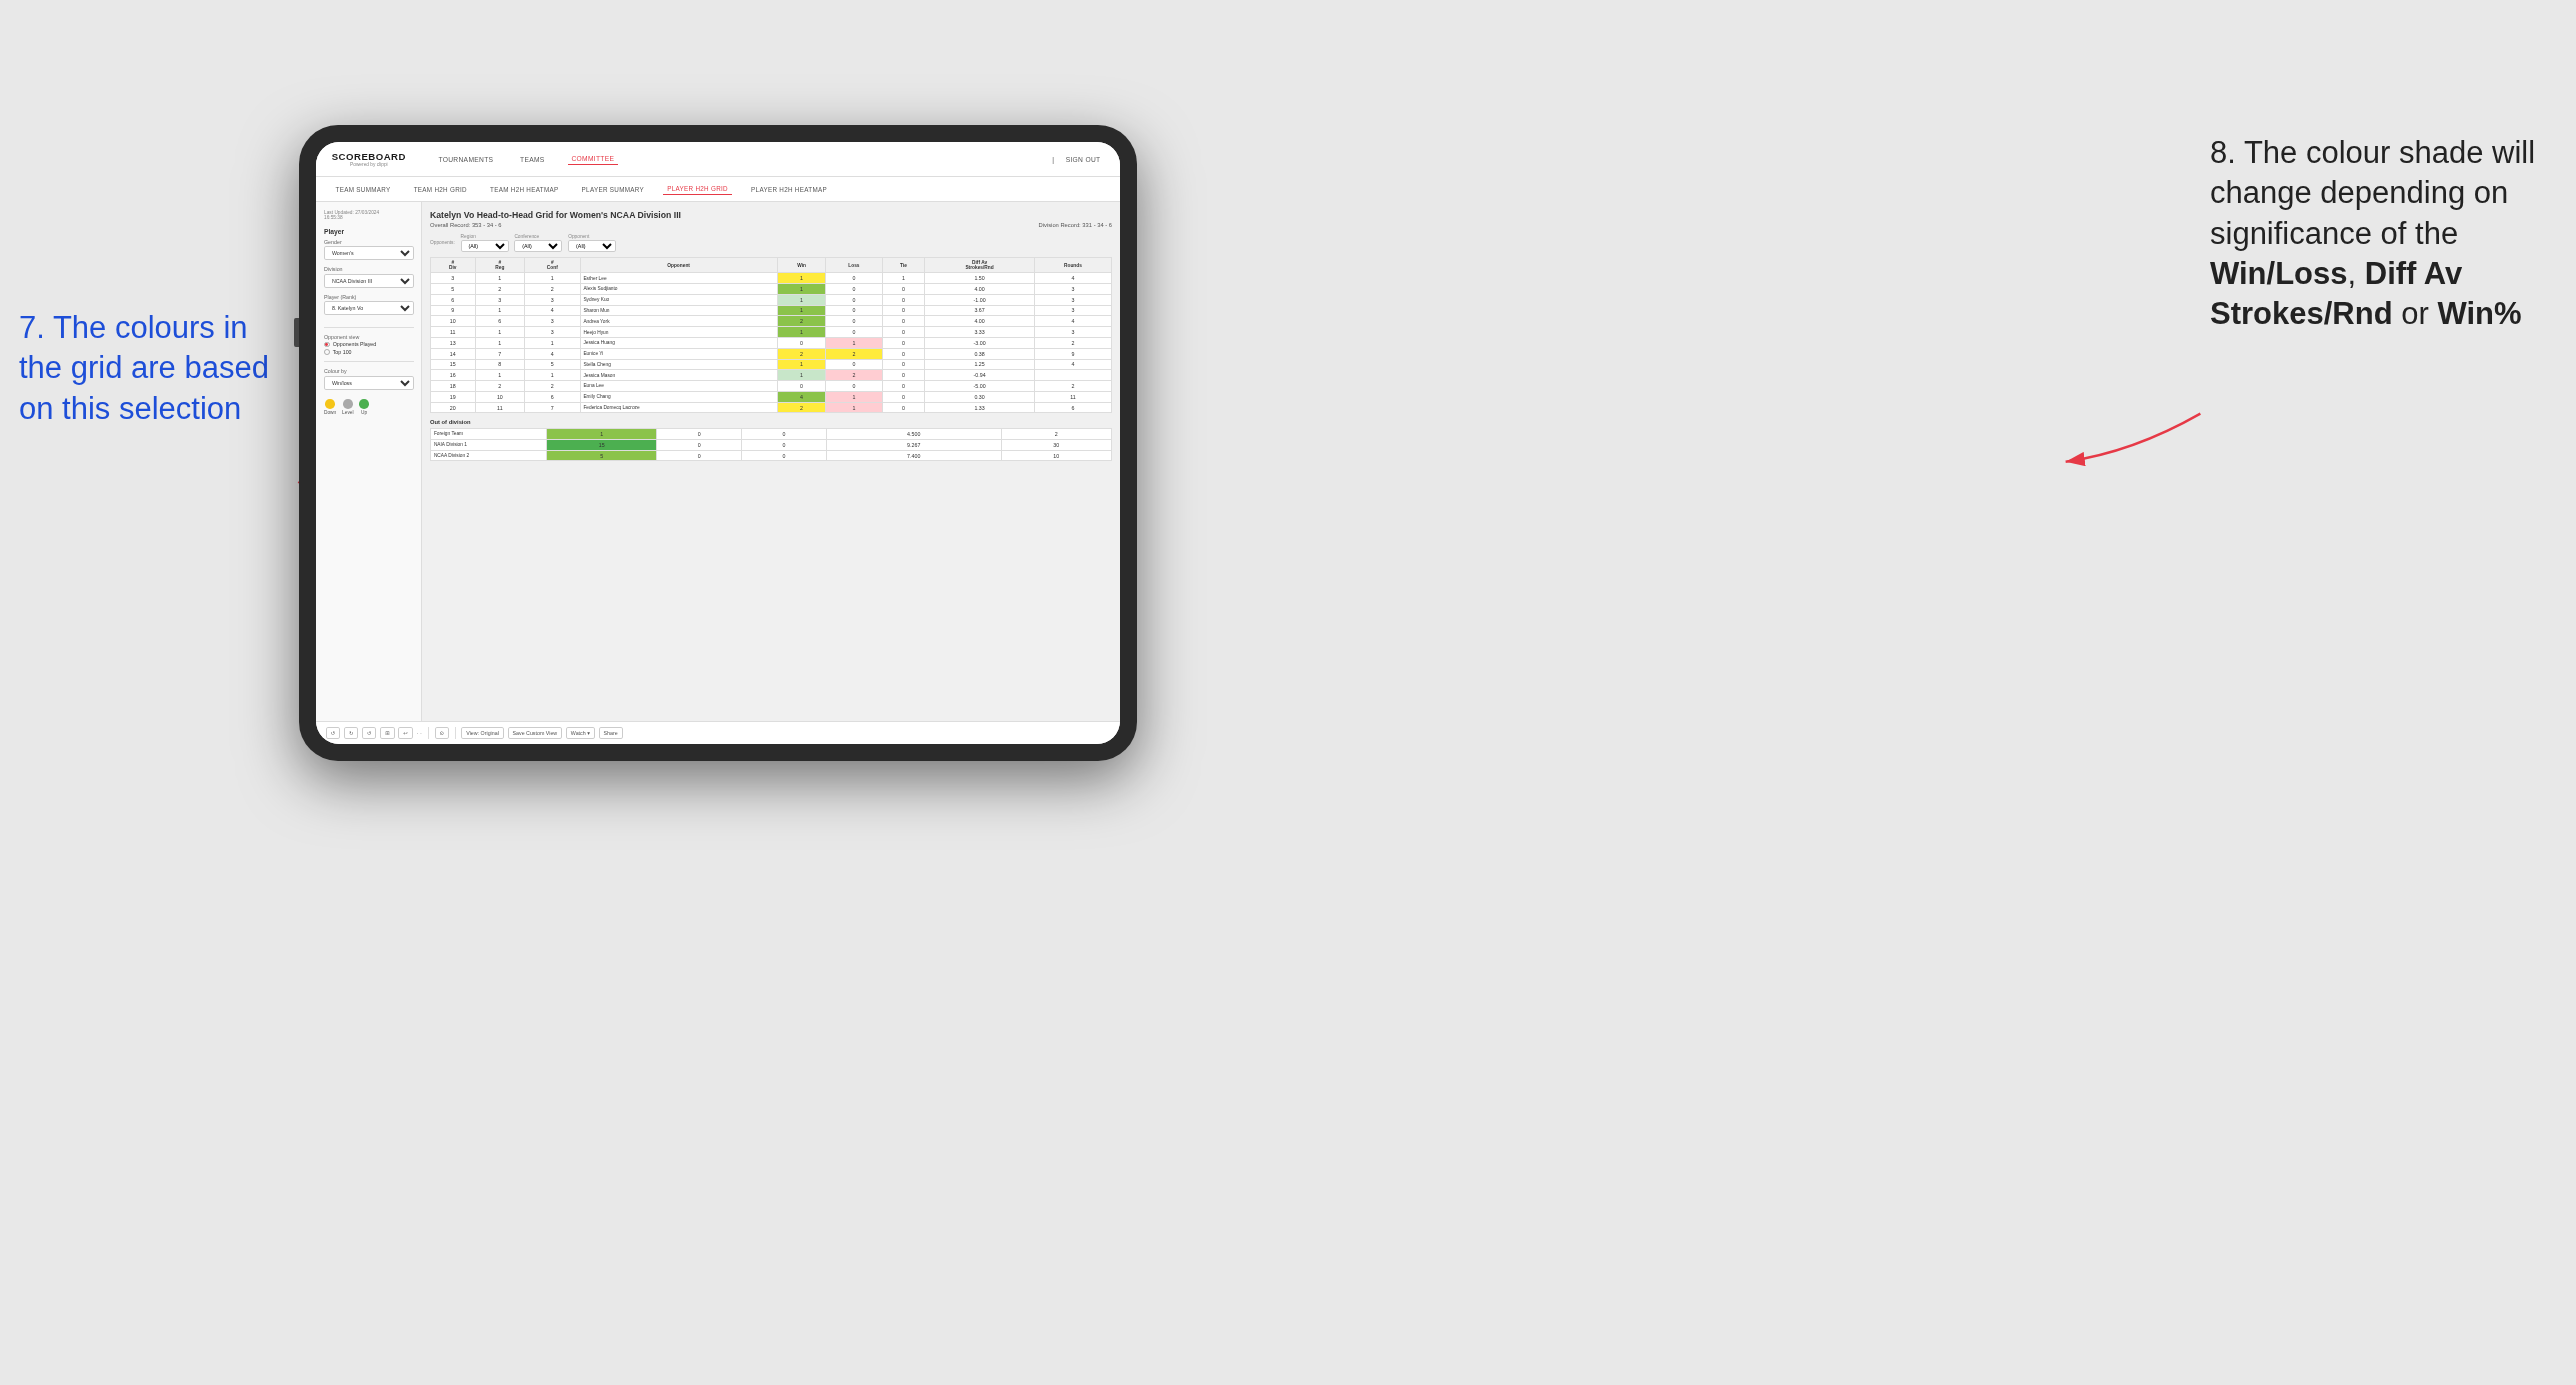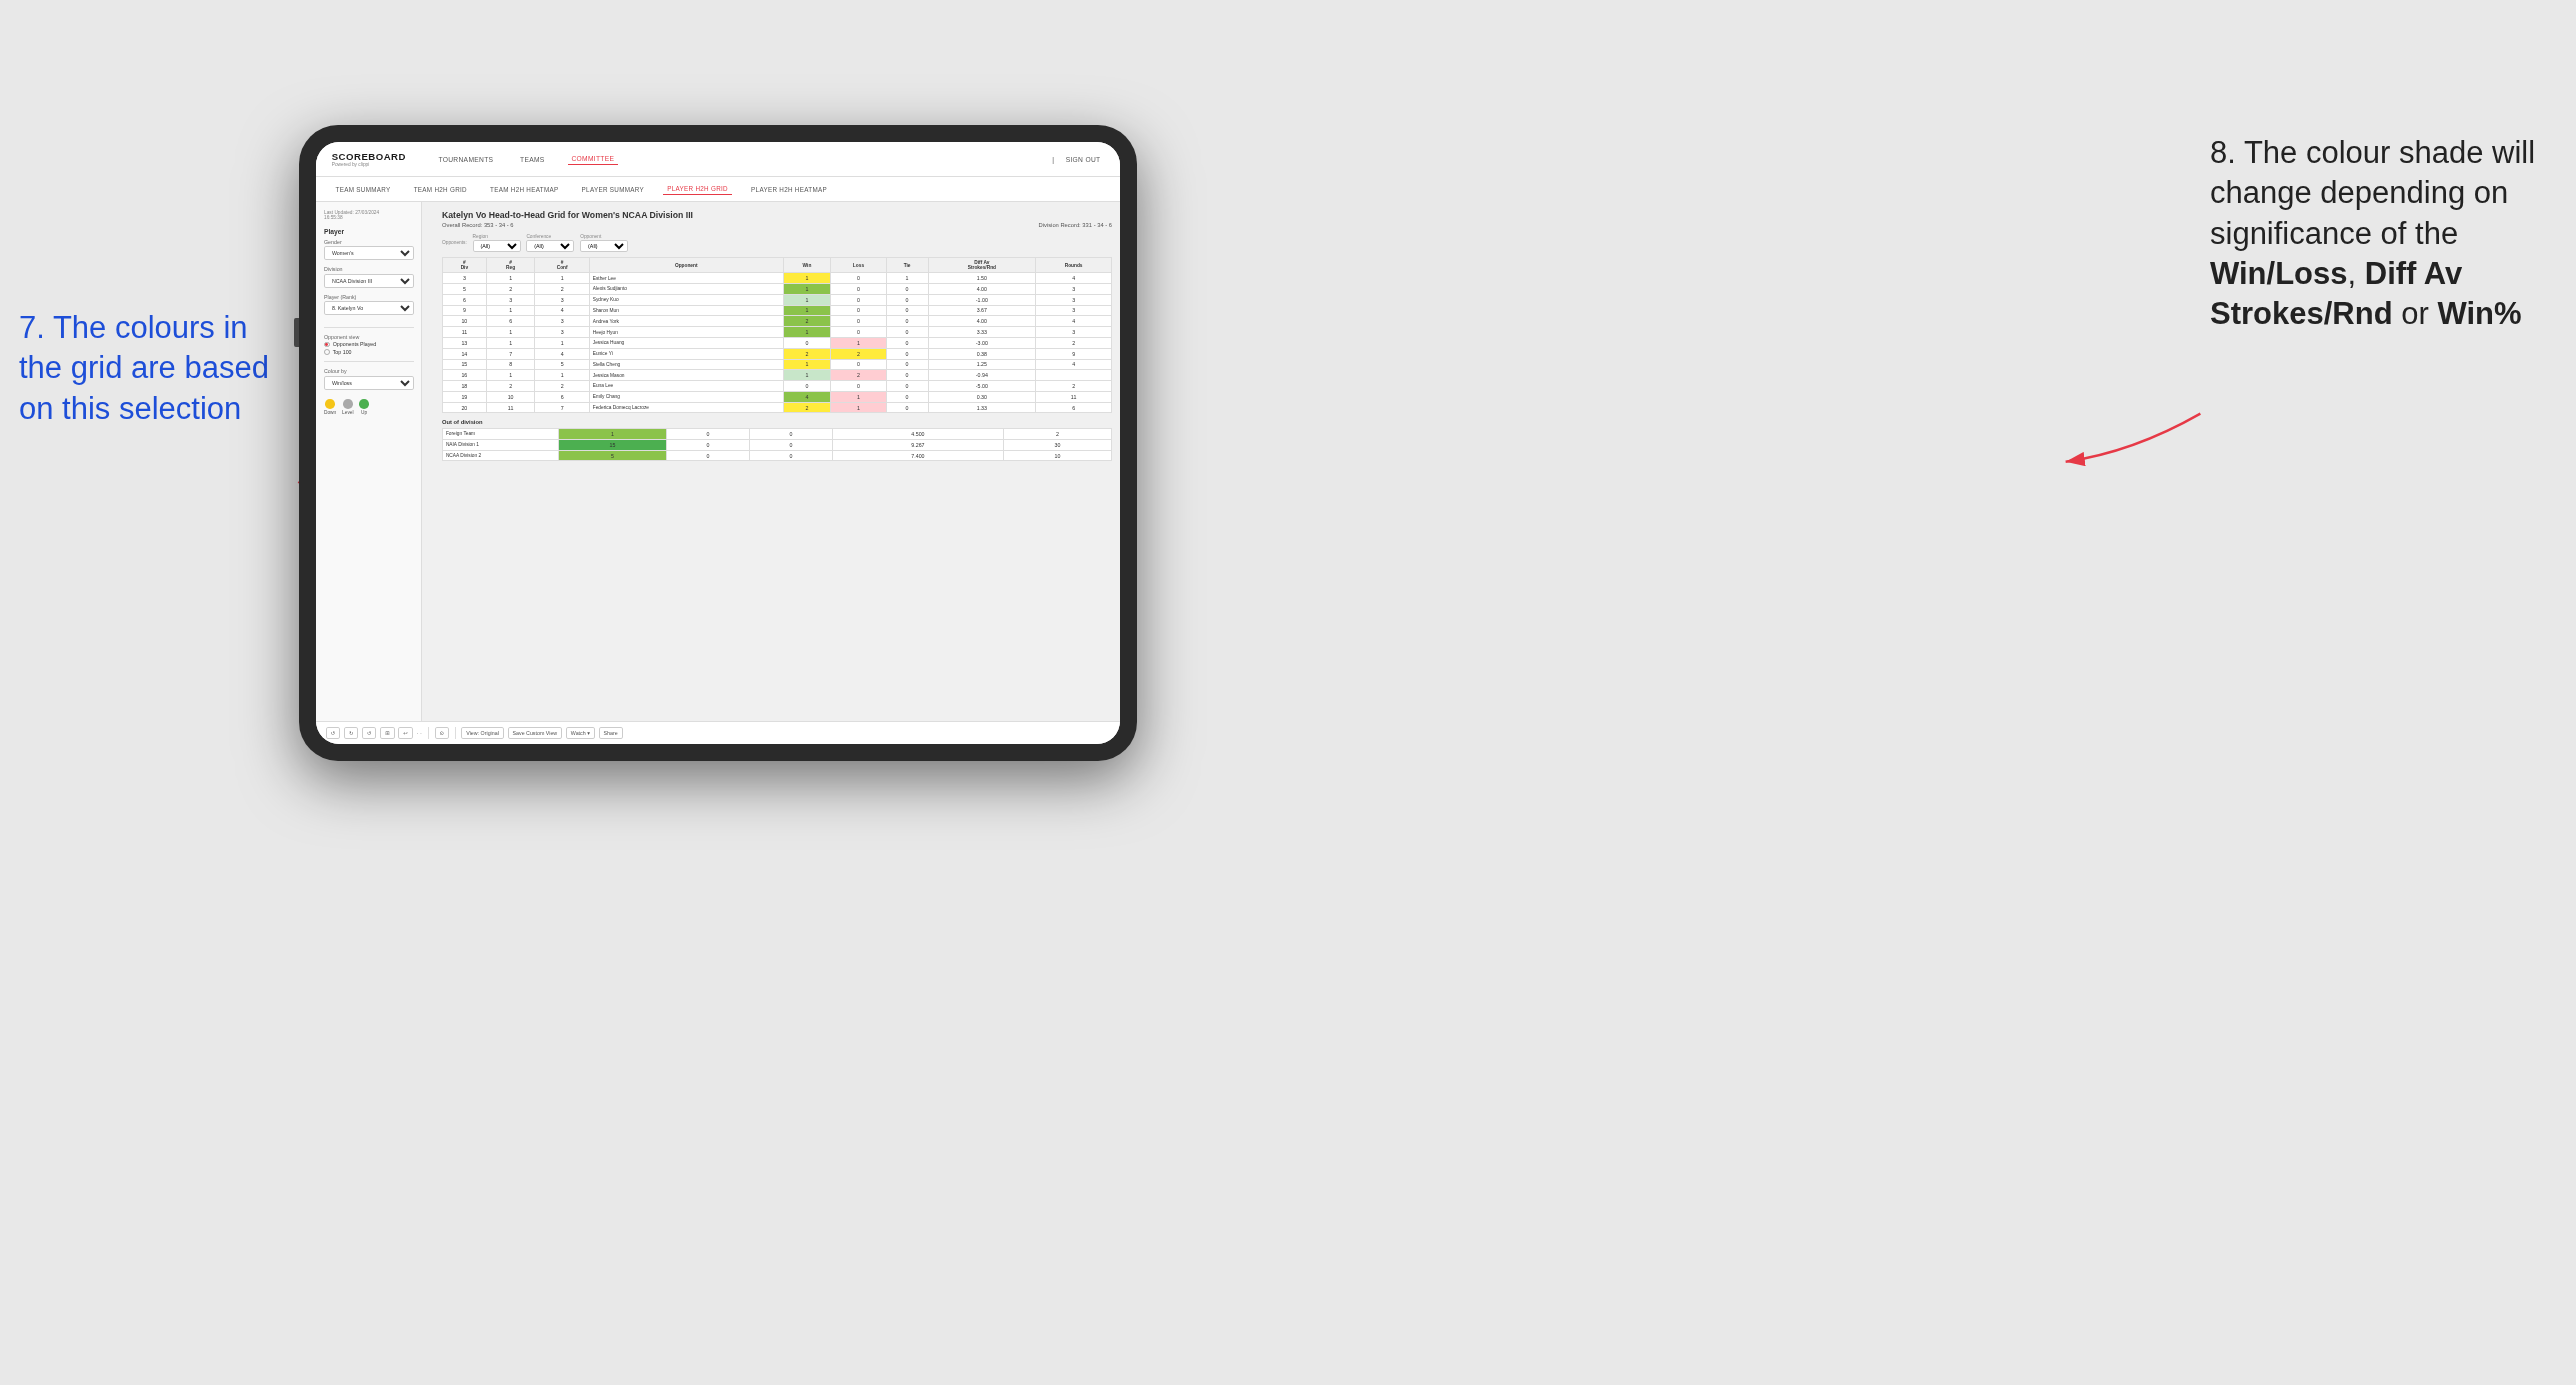--- a/index.html
+++ b/index.html
@@ -44,20 +44,21 @@
       align-items: center;
       gap: 19px;
       height: 35px;
       flex-shrink: 0;
     }
 
     .scoreboard-logo {
       display: flex;
       flex-direction: column;
       margin-right: 9.6px;
+      text-align: center;
     }
 
     .logo-text {
       font-size: 9.6px;
       font-weight: 900;
       color: #1a1a1a;
       letter-spacing: 0.5px;
     }
 
     .logo-sub {
@@ -113,21 +114,20 @@
       color: #e63946;
       border-bottom: 1.9px solid #e63946;
     }
 
     
     .main-content {
       flex: 1;
       display: flex;
       overflow: hidden;
       background: #f0f0f0;
-      gap: 12px;
     }
 
     
     .sidebar {
       width: 106px;
       background: #f9f9f9;
       border-right: 1px solid #ddd;
       padding: 7.7px;
       font-size: 5.8px;
       flex-shrink: 0;

